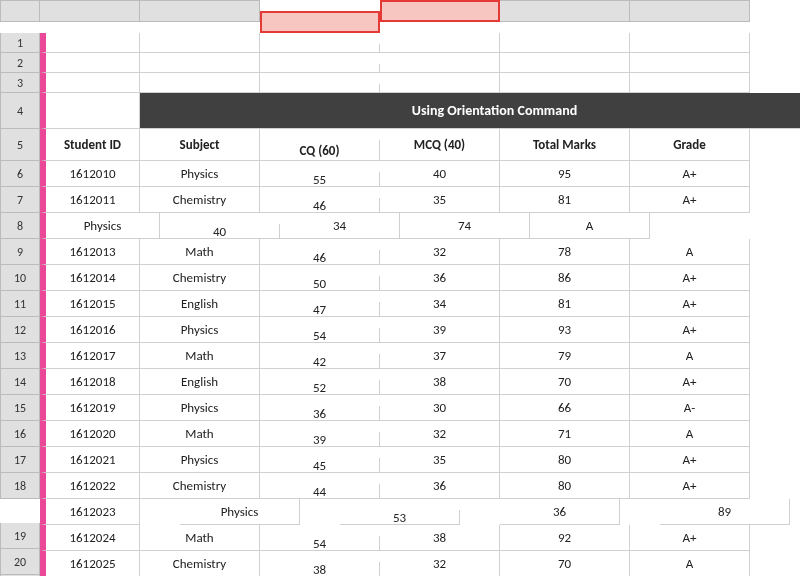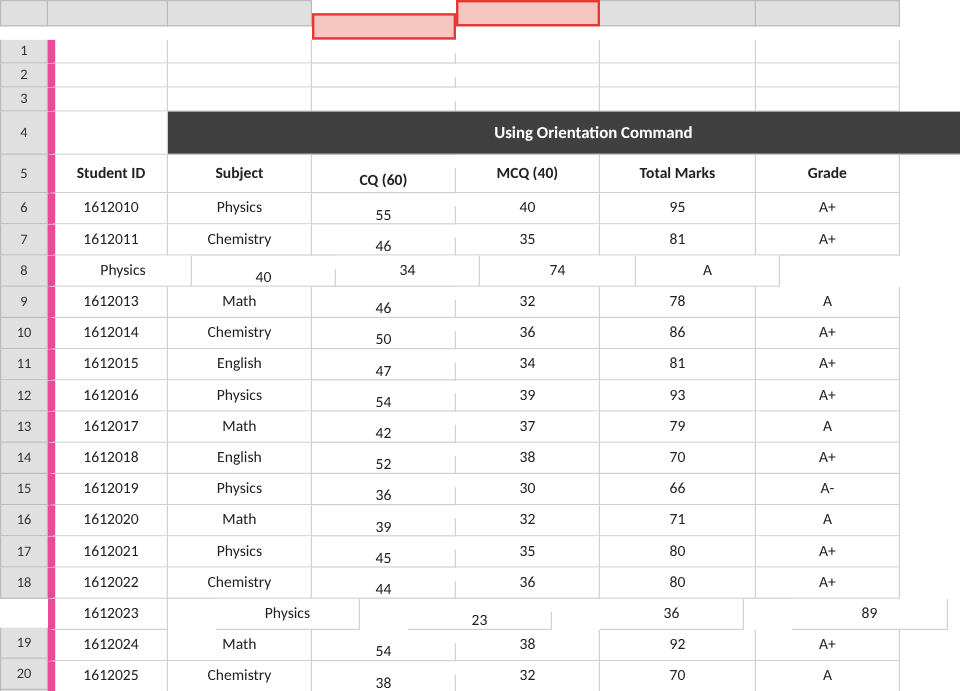--- a/index.html
+++ b/index.html
@@ -330,21 +330,21 @@
           <div class="cell col-b">1612022</div>
           <div class="cell col-c">Chemistry</div>
           <div class="cell col-d">44</div>
           <div class="cell col-e">36</div>
           <div class="cell col-f">80</div>
           <div class="cell col-g">A+</div>
         </div>
         <div class="grid-row" style="height: 26px; gap: 40px;">
           <div class="cell col-b">1612023</div>
           <div class="cell col-c">Physics</div>
-          <div class="cell col-d">23</div>
+          <div class="cell col-d">53</div>
           <div class="cell col-e">36</div>
           <div class="cell col-f">89</div>
           <div class="cell col-g">A+</div>
         </div>
         <div class="grid-row" style="height: 26px;">
           <div class="cell col-b">1612024</div>
           <div class="cell col-c">Math</div>
           <div class="cell col-d">54</div>
           <div class="cell col-e">38</div>
           <div class="cell col-f">92</div>

